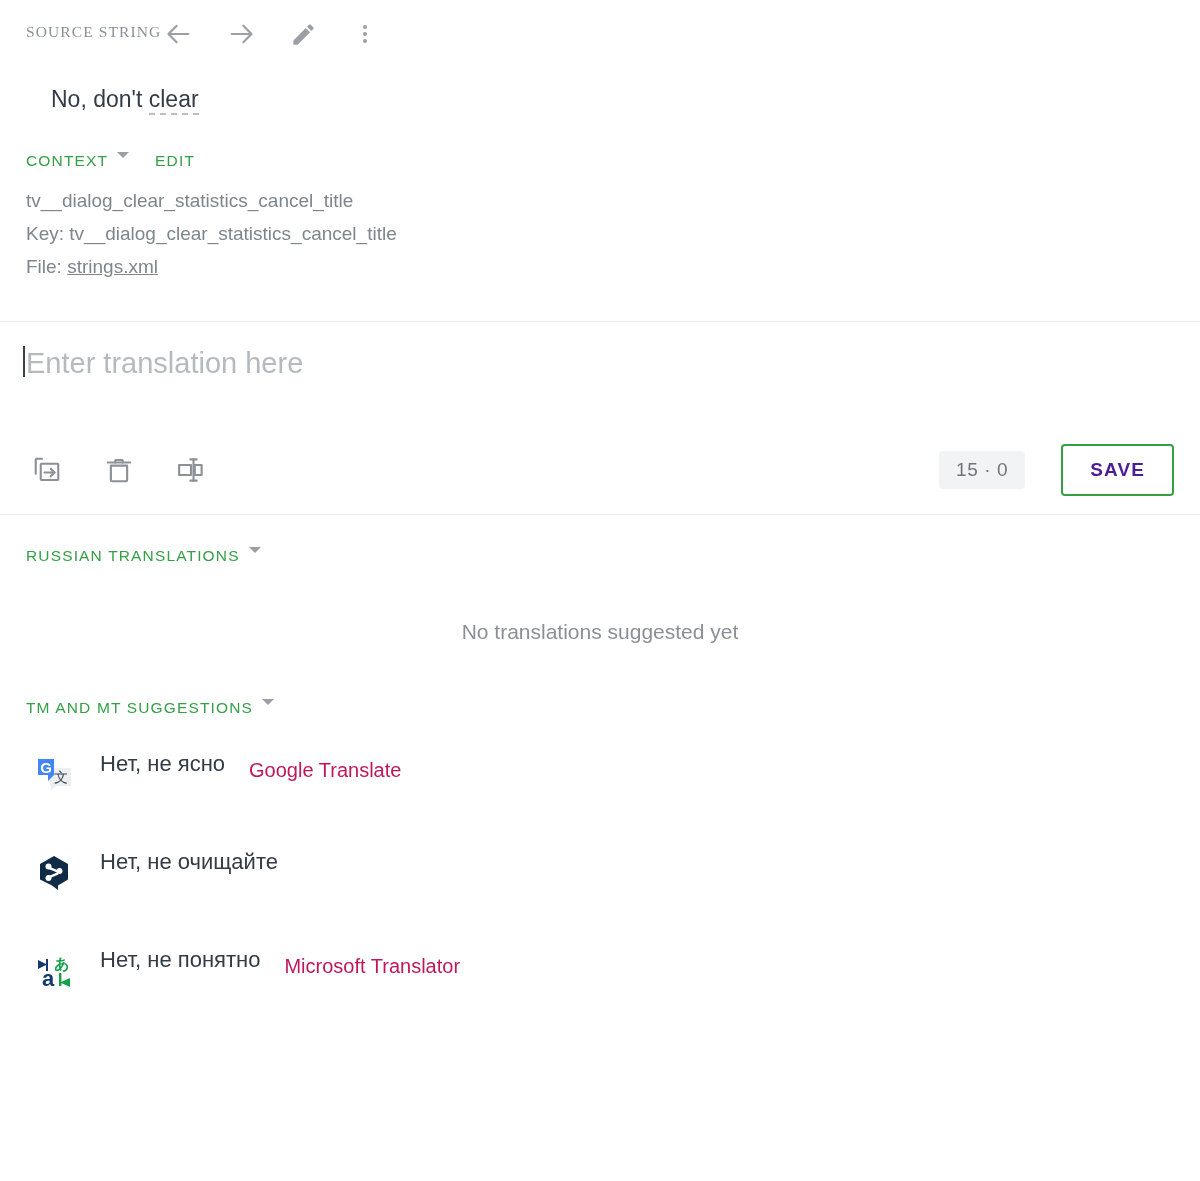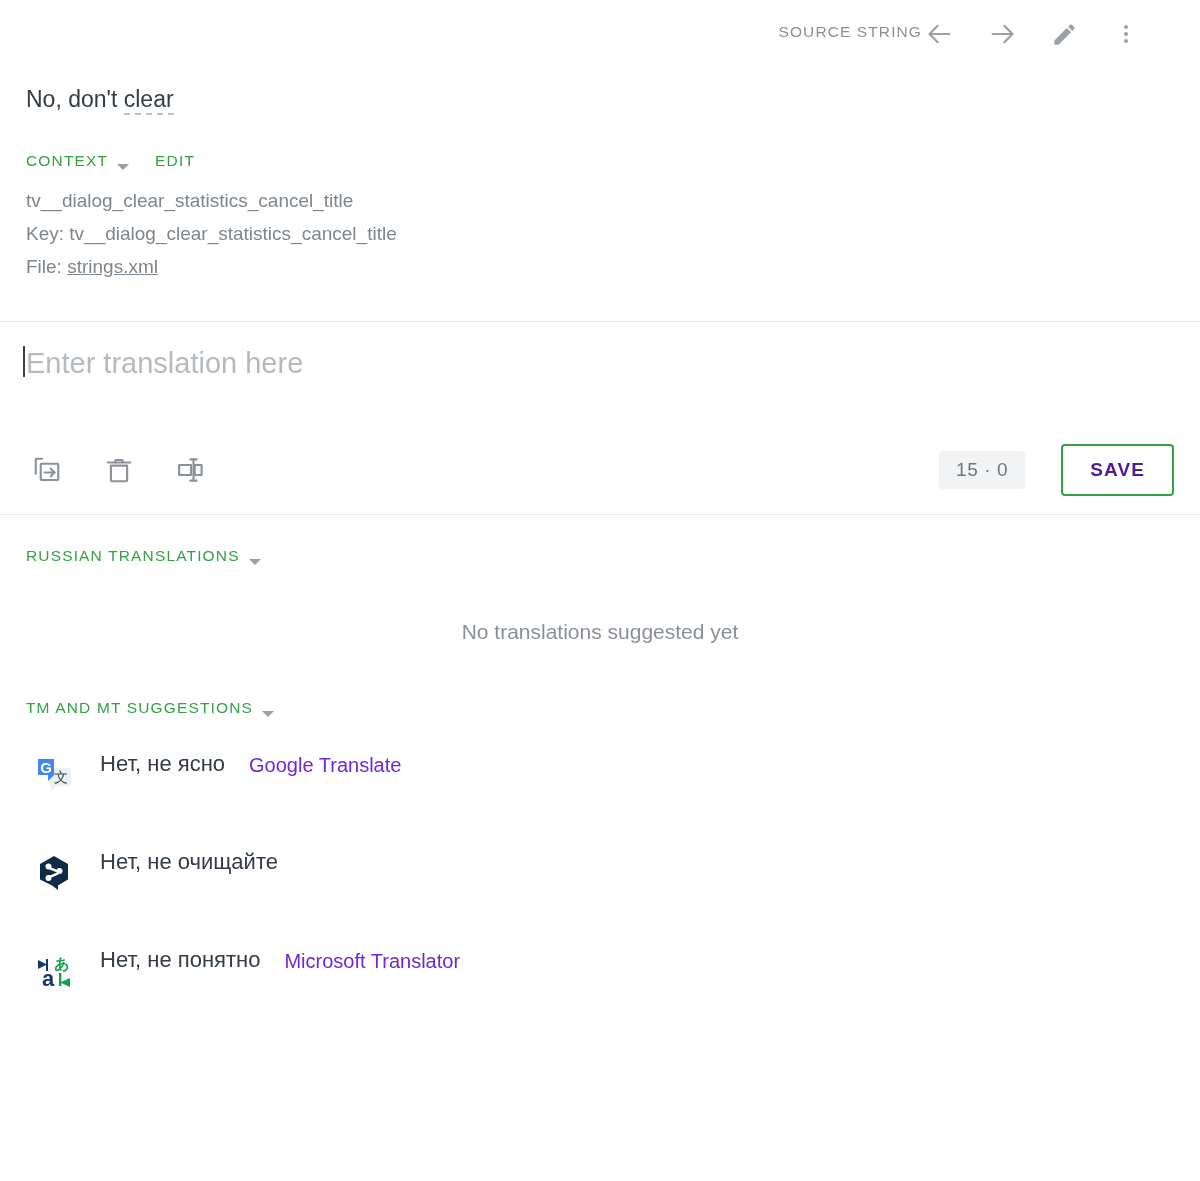--- a/index.html
+++ b/index.html
@@ -14,24 +14,25 @@
     color: #3c4043;
     -webkit-font-smoothing: antialiased;
     overflow: hidden;
     position: relative;
   }
 
   
   .source-header {
     display: flex;
     align-items: flex-start;
-    justify-content: flex-end;
+    justify-content: flex-start;
     padding: 20px 36px 0 26px;
     height: 40px;
     box-sizing: content-box;
+    font-family: Liberation Serif, serif;
   }
   .section-caption {
     font-size: 15.5px;
     letter-spacing: 1.1px;
     color: #8a9096;
     font-weight: 400;
     line-height: 20px;
     margin-top: 2px;
   }
   .header-actions {
@@ -52,41 +53,42 @@
   }
   .icon-btn svg { display: block; }
 
   
   .source-text {
     padding: 24px 26px 0 26px;
     font-size: 23px;
     line-height: 30px;
     color: #333c46;
     font-weight: 400;
+    margin-left: 25px;
   }
   .term-underline {
     border-bottom: 2px dashed #b9bfc4;
     padding-bottom: 1px;
   }
 
   
   .context-row {
     display: flex;
     align-items: center;
     padding: 38px 26px 0 26px;
     gap: 26px;
   }
   .link-green {
     color: #34a046;
     font-size: 15.5px;
     letter-spacing: 1.15px;
     font-weight: 500;
     cursor: pointer;
     display: inline-flex;
-    align-items: flex-end;
+    align-items: flex-start;
     gap: 9px;
   }
   .caret {
     width: 0; height: 0;
     border-left: 6px solid transparent;
     border-right: 6px solid transparent;
     border-top: 6px solid #9aa0a6;
     display: inline-block;
   }
 
@@ -212,22 +214,23 @@
     margin-top: 4px;
   }
   .sug-texts { display: flex; flex-direction: row; gap: 24px; }
   .sug-text {
     font-size: 22px;
     color: #333c46;
     line-height: 30px;
   }
   .sug-provider {
     font-size: 20px;
-    color: #6d28d9;
+    color: #be185d;
     line-height: 32px;
+    margin-top: 5px;
   }
 </style>
 </head>
 <body>
 
 <div class="source-header">
   <div class="section-caption">SOURCE STRING</div>
   <div class="header-actions">
 
     <div class="icon-btn">

